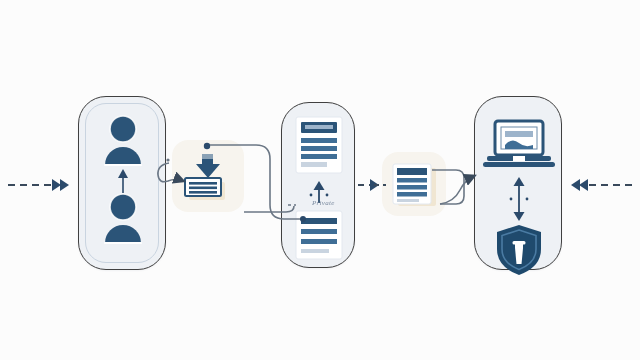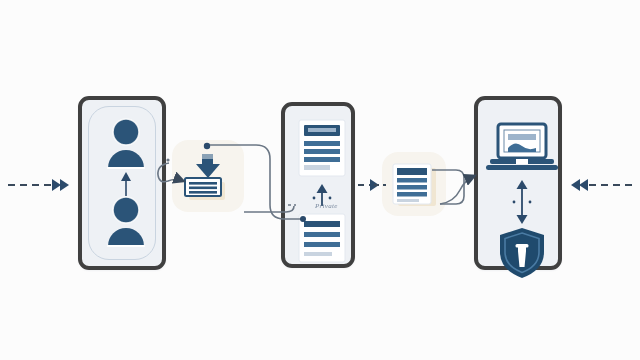--- a/index.html
+++ b/index.html
@@ -27,22 +27,22 @@
     width: 640px;
     height: 360px;
   }
   .node {
     position: absolute;
     box-sizing: border-box;
   }
   
   .panel-tall {
     background: #eef1f5;
-    border: 4px solid #404040;
-    border-radius: 11px;
+    border: 1px solid #404040;
+    border-radius: 28px;
     box-shadow: 0 1px 2px rgba(40,60,90,0.05);
   }
   .panel-tall .inner-outline {
     position: absolute;
     inset: 6px;
     border: 1px solid #c9d4e0;
     border-radius: 21px;
     pointer-events: none;
   }
   

